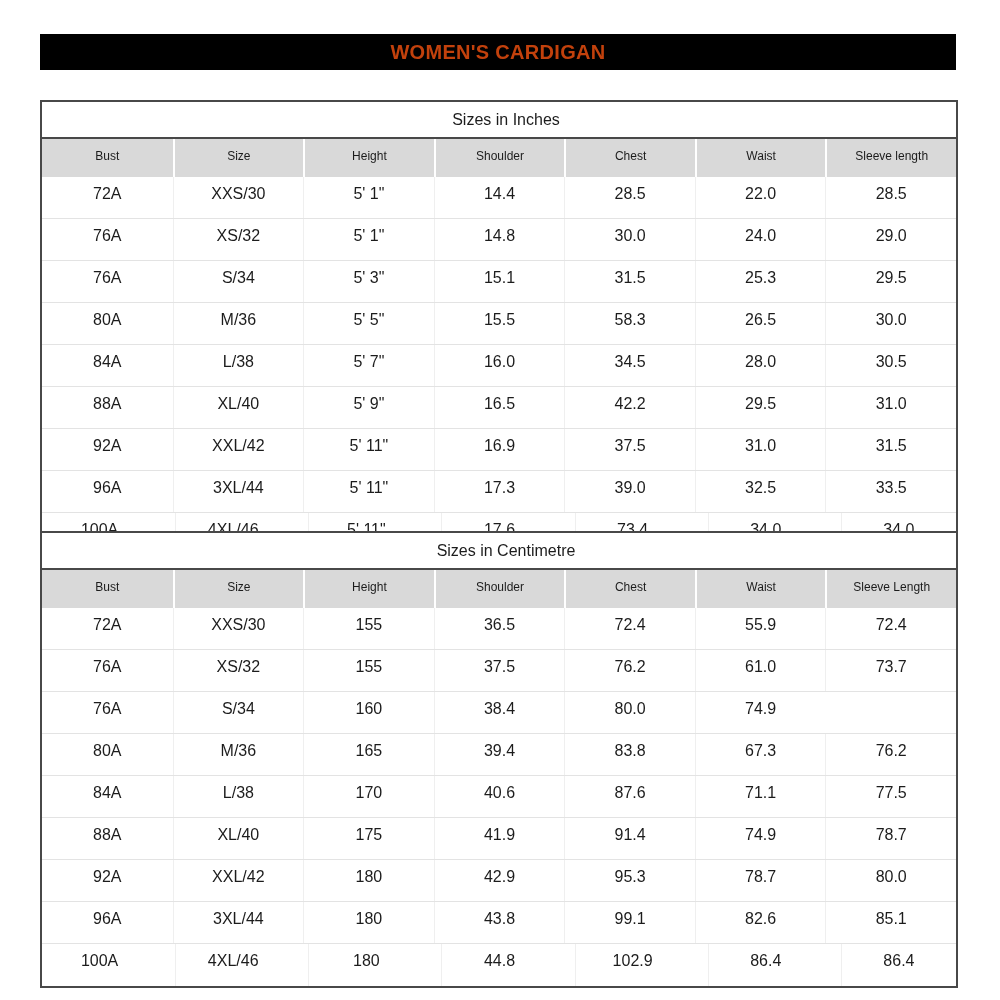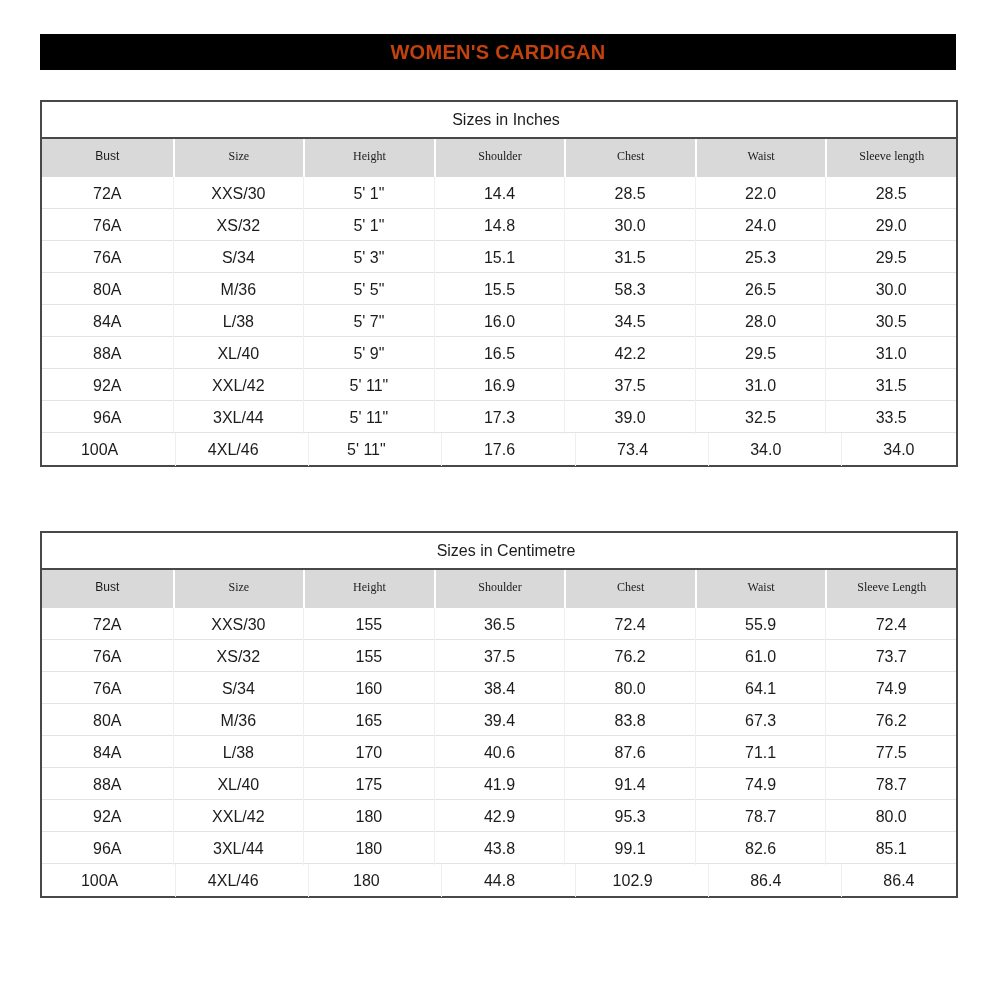--- a/index.html
+++ b/index.html
@@ -52,25 +52,25 @@
     background: #ffffff;
   }
   .hcell {
     background: #d9d9d9;
     height: 38px;
     line-height: 34px;
     text-align: center;
     font-size: 12px;
     box-sizing: border-box;
   }
-  .hcell:not(:first-child) { border-left: 2px solid #ffffff; font-family: Liberation Serif, serif; }
+  .hcell:not(:first-child) { border-left: 2px solid #ffffff; }
   .trow {
     display: grid;
     grid-template-columns: repeat(7, 1fr);
-    height: 32px;
+    height: 42px;
     box-sizing: border-box;
     border-bottom: 1px solid #e3e3e3;
   }
   .trow:last-child { border-bottom: none; gap: 18px; }
   .tcell {
     text-align: center;
     font-size: 16px;
     line-height: 33px;
     box-sizing: border-box;
   }
@@ -208,21 +208,20 @@
         <div class="tcell">76.2</div>
         <div class="tcell">61.0</div>
         <div class="tcell">73.7</div>
       </div>
       <div class="trow">
         <div class="tcell">76A</div>
         <div class="tcell">S/34</div>
         <div class="tcell">160</div>
         <div class="tcell">38.4</div>
         <div class="tcell">80.0</div>
-        <div class="tcell">64.1</div>
         <div class="tcell">74.9</div>
       </div>
       <div class="trow">
         <div class="tcell">80A</div>
         <div class="tcell">M/36</div>
         <div class="tcell">165</div>
         <div class="tcell">39.4</div>
         <div class="tcell">83.8</div>
         <div class="tcell">67.3</div>
         <div class="tcell">76.2</div>

